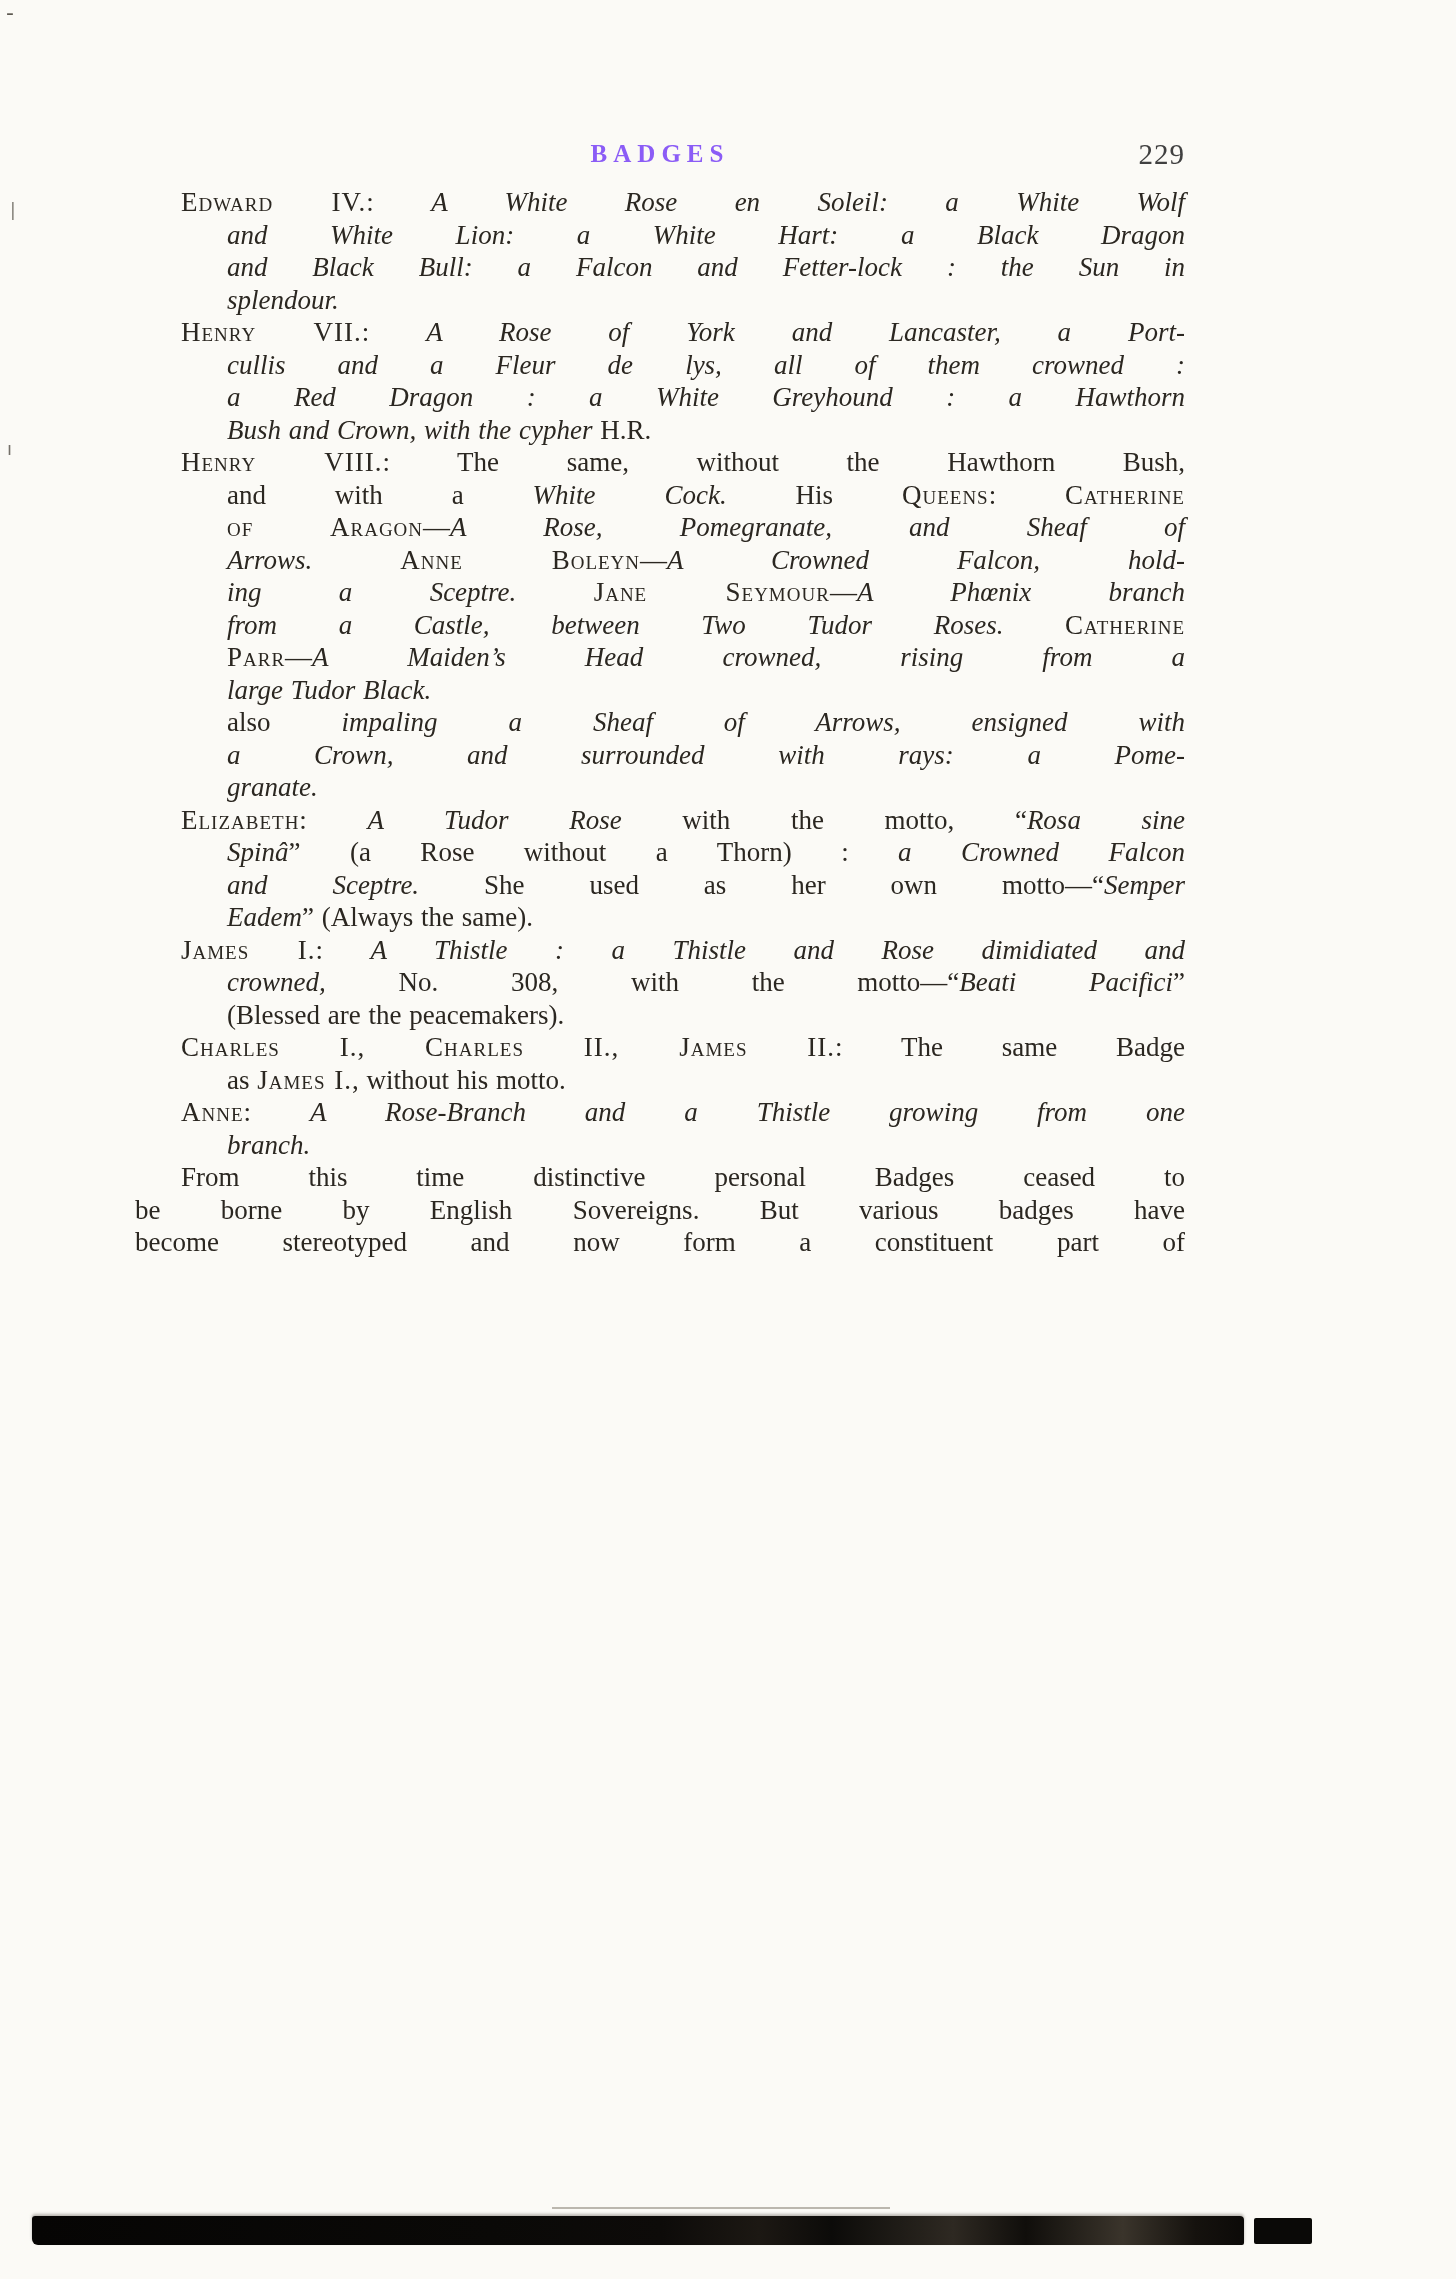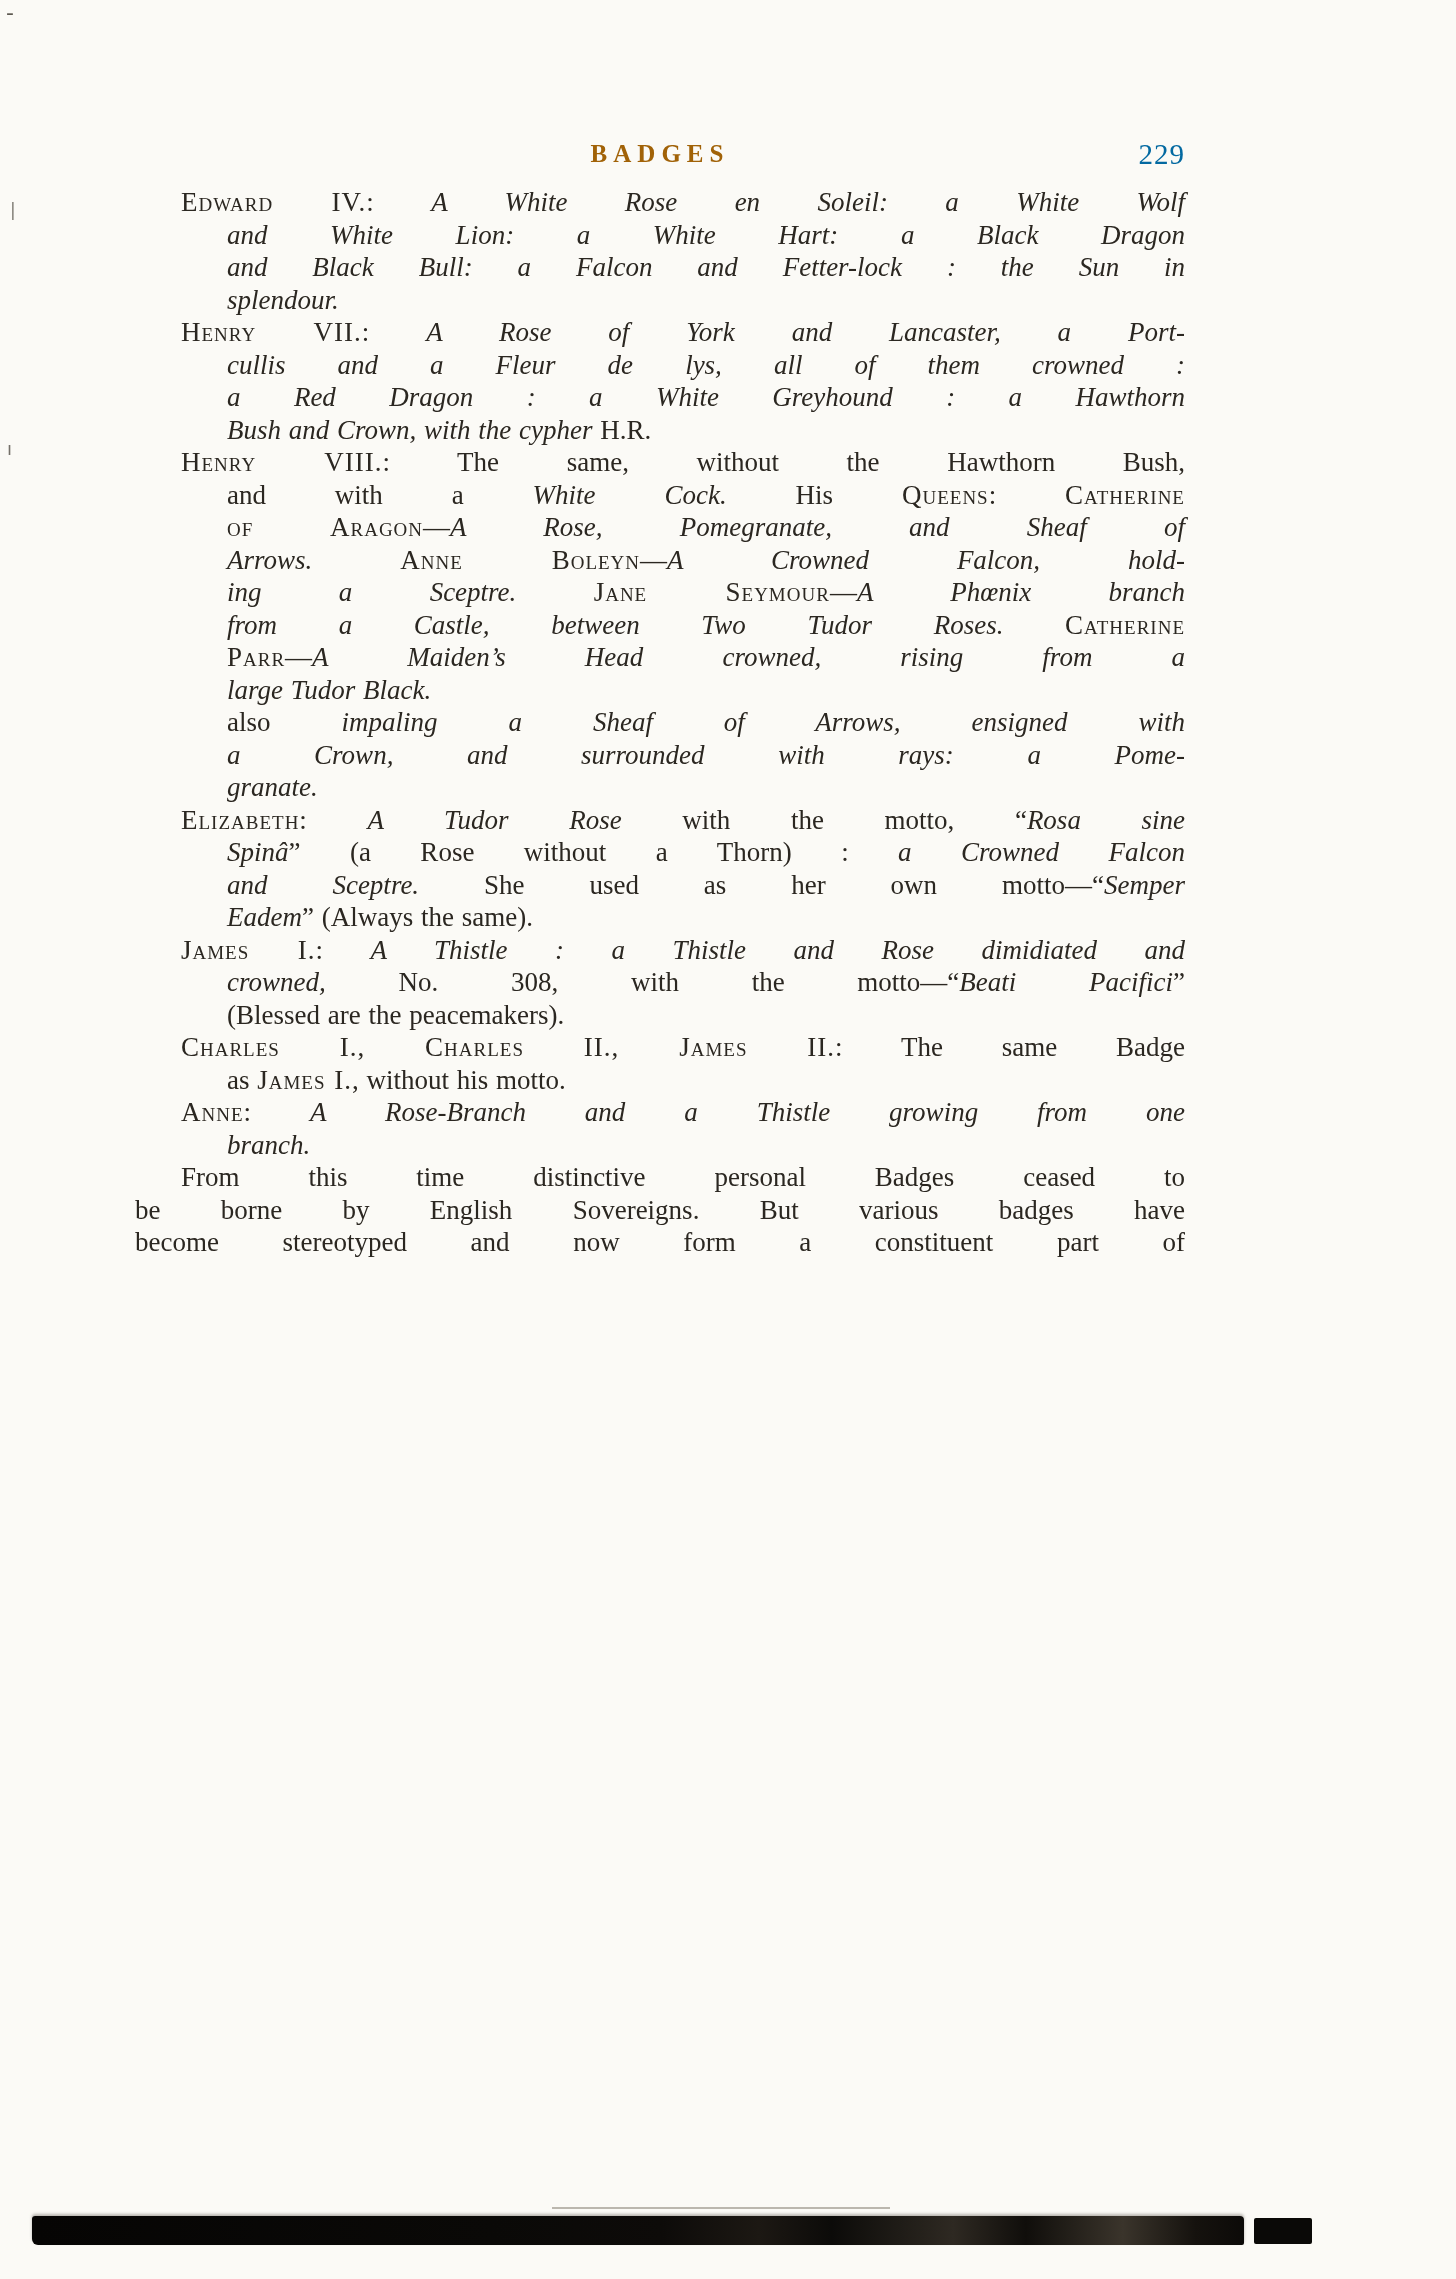--- a/index.html
+++ b/index.html
@@ -23,29 +23,29 @@
     width: 1050px;
     height: 36px;
   }
   .header-title {
     position: absolute;
     left: 0; right: 0;
     text-align: center;
     font-size: 25px;
     font-weight: 700;
     letter-spacing: 6px;
-    color: #a16207;
+    color: #8b5cf6;
   }
   .header-number {
     position: absolute;
     right: 0;
     top: -2px;
     font-size: 29px;
     letter-spacing: 1px;
-    color: #0369a1;
+    color: #404040;
   }
 
   
   .text-block {
     position: absolute;
     top: 186px;
     left: 135px;
     width: 1050px;
     font-size: 27px;
     line-height: 32.5px;

